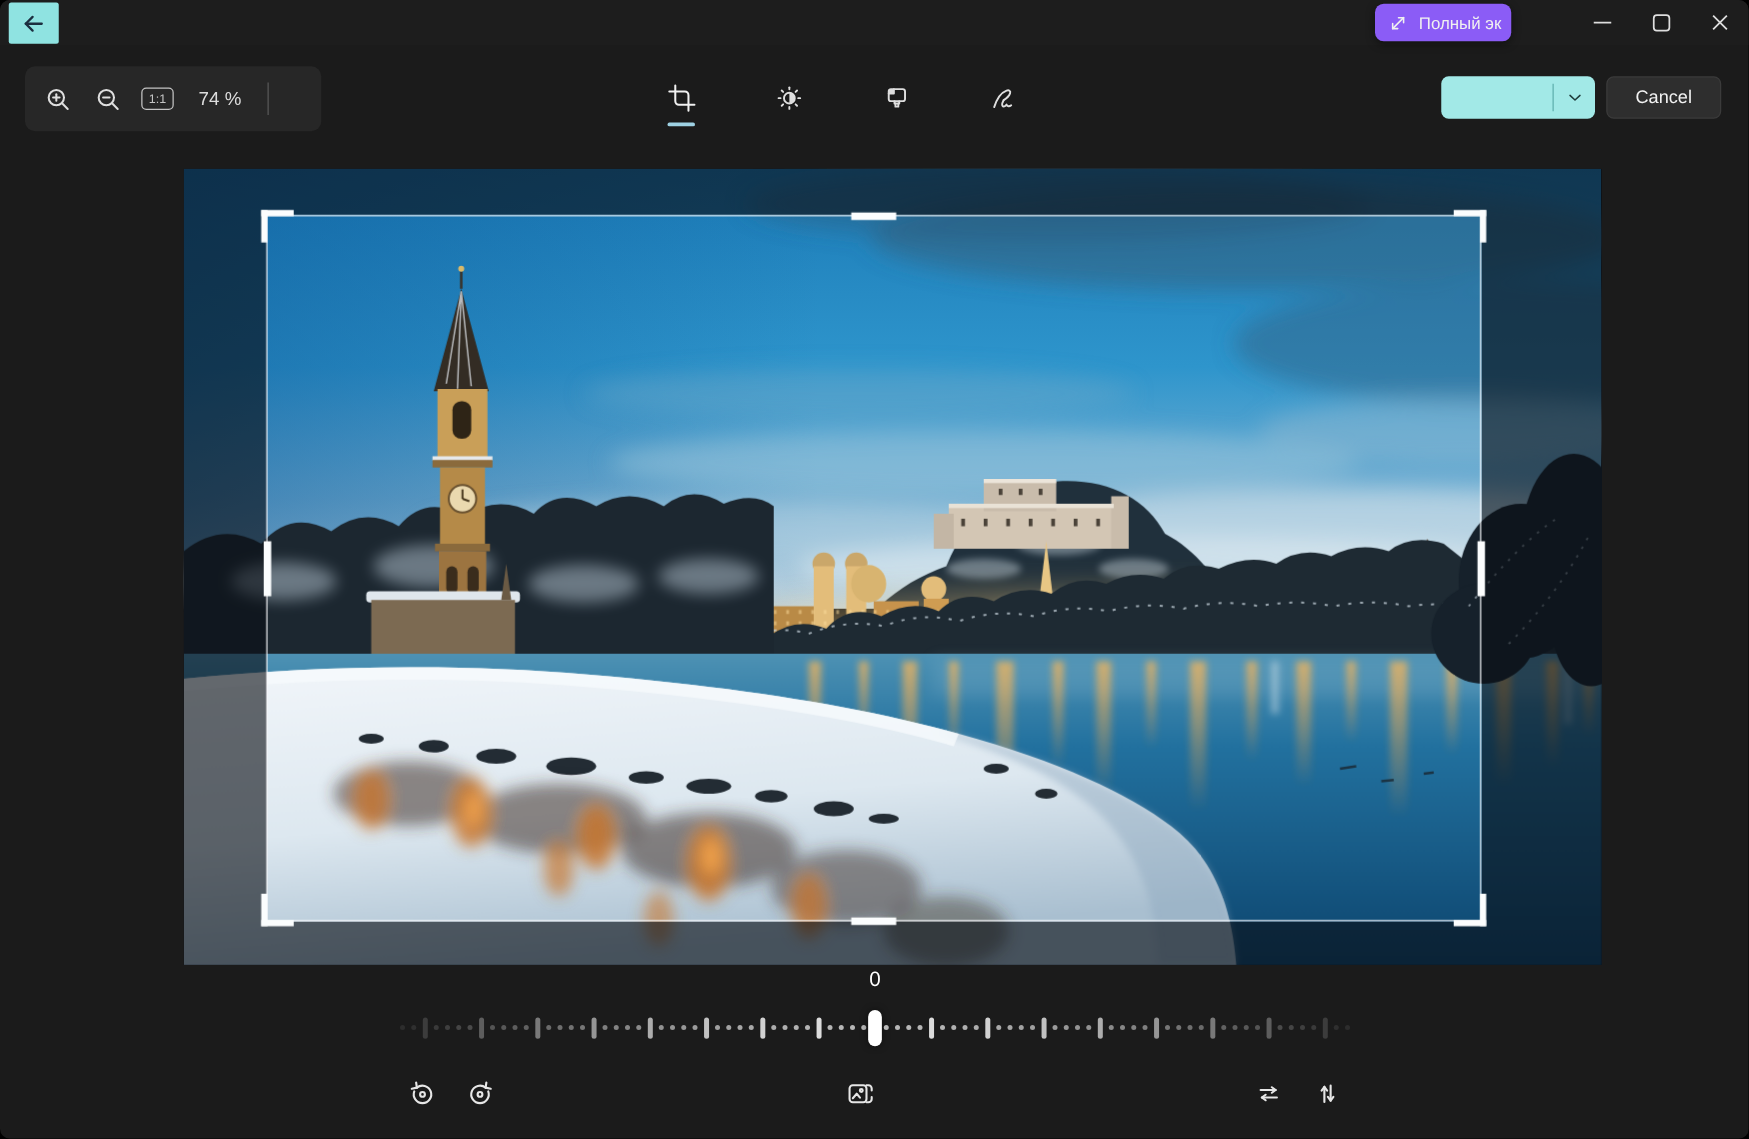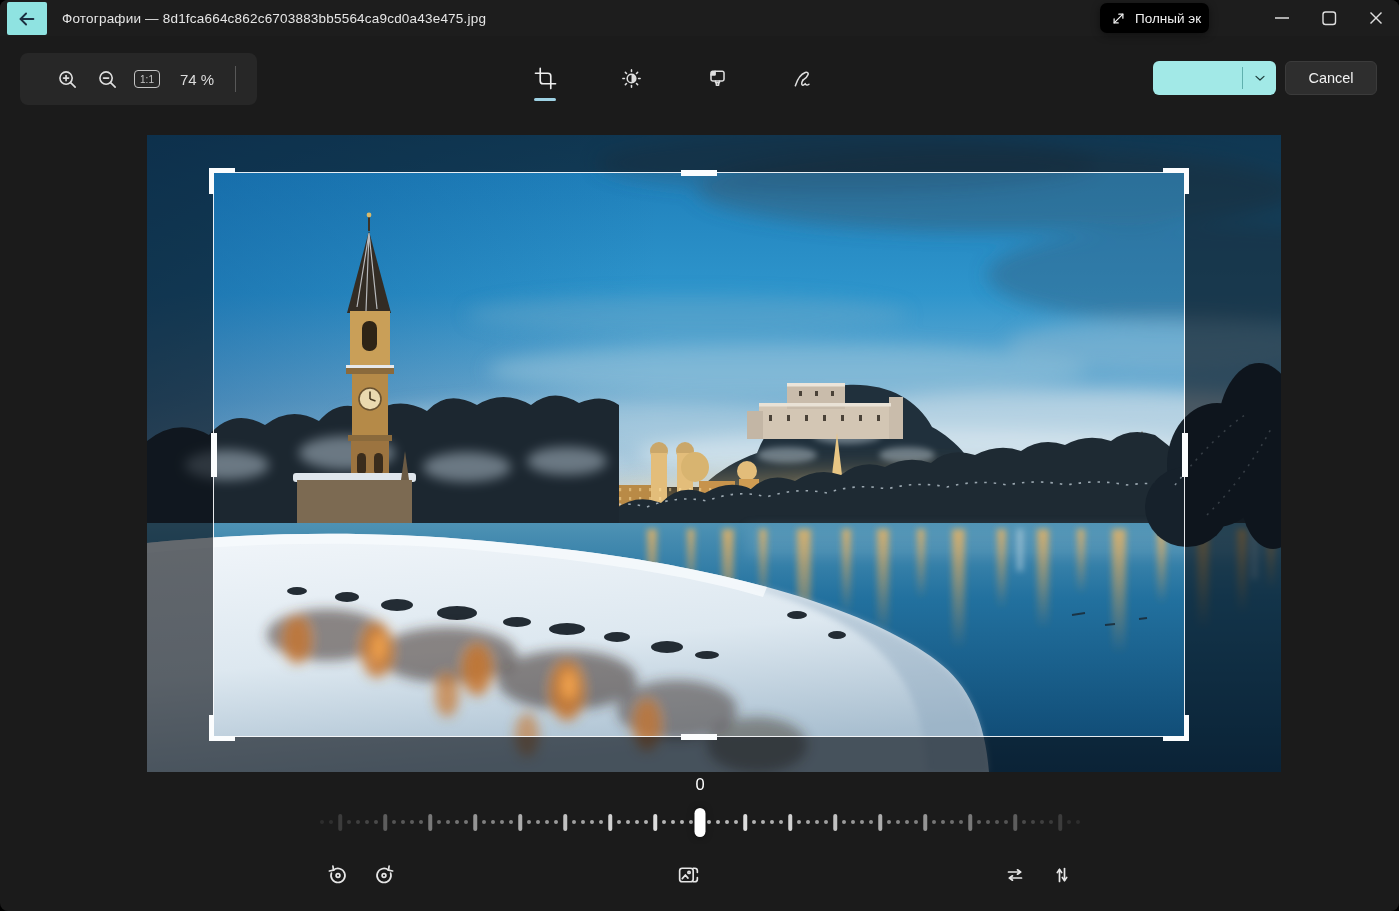--- a/index.html
+++ b/index.html
@@ -5,30 +5,30 @@
   html,body{margin:0;padding:0;background:#000;}
   *{box-sizing:border-box;}
   #app{position:relative;width:1399px;height:911px;background:#1b1b1b;overflow:hidden;
        border-radius:8px;font-family:"Liberation Sans",sans-serif;color:#e8e8e8;}
   
   .titlebar{position:absolute;left:0;top:0;width:1399px;height:36px;background:#1d1d1d;}
   .back-btn{position:absolute;left:7px;top:2px;width:40px;height:33px;background:#8fe3e1;
             border-radius:2px;display:flex;align-items:center;justify-content:center;cursor:pointer;}
   .title{position:absolute;left:62px;top:0;height:36px;display:flex;align-items:center;
          font-size:13.5px;color:#e6e6e6;letter-spacing:.2px;white-space:nowrap;}
-  .fullscreen-btn{position:absolute;left:1100px;top:3px;width:109px;height:30px;background:#000000;
+  .fullscreen-btn{position:absolute;left:1100px;top:3px;width:109px;height:30px;background:#8b5cf6;
          border-radius:7px;box-shadow:0 2px 8px rgba(0,0,0,.45);display:flex;align-items:center;
          gap:9px;padding-left:11px;overflow:hidden;cursor:pointer;}
   .fullscreen-btn span{font-size:13.5px;color:#f0f0f0;white-space:nowrap;}
   .win-btn{position:absolute;top:0;width:47px;height:36px;display:flex;align-items:center;
            justify-content:center;cursor:pointer;}
   .win-min{left:1258px}.win-max{left:1305px}.win-close{left:1352px}
   
   .left-pill{position:absolute;left:20px;top:53px;width:237px;height:52px;background:#272727;
-             border-radius:8px;display:flex;align-items:center;padding-left:6px;justify-content:center;}
+             border-radius:8px;display:flex;align-items:center;padding-left:6px;}
   .tool-sm{width:40px;height:40px;display:flex;align-items:center;justify-content:center;cursor:pointer;border-radius:5px;}
   .ratio-chip{min-width:26px;height:18px;border:1.6px solid #c4c4c4;border-radius:4px;color:#c4c4c4;
               font-size:10px;display:flex;align-items:center;justify-content:center;margin:0 7px;padding:0 3px;cursor:pointer;}
   .zoom-text{width:60px;text-align:center;font-size:15px;color:#dcdcdc;}
   .pill-divider{width:1px;height:26px;background:#585858;margin-left:8px;}
   .center-tools{position:absolute;left:525px;top:58px;display:flex;gap:46px;}
   .tool-btn{position:relative;width:40px;height:40px;display:flex;align-items:center;justify-content:center;cursor:pointer;border-radius:5px;}
   .tool-btn.selected::after{content:"";position:absolute;bottom:-3px;left:50%;transform:translateX(-50%);
         width:22px;height:3px;border-radius:2px;background:#9ed1e3;}
   .save-split{position:absolute;left:1153px;top:61px;width:123px;height:34px;border-radius:6px;
@@ -70,21 +70,20 @@
 
 <div id="app">
 
   <div class="titlebar">
     <div class="back-btn">
       <svg width="22" height="22" viewBox="0 0 24 24" fill="none" stroke="#1c2f40" stroke-width="2" stroke-linecap="round" stroke-linejoin="round">
         <path d="M19 12H5"></path>
           <path d="M11 6l-6 6 6 6"></path>
       </svg>
     </div>
-    <div class="title">Фотографии — 8d1fca664c862c6703883bb5564ca9cd0a43e475.jpg</div>
     <div class="fullscreen-btn">
       <svg width="15" height="15" viewBox="0 0 24 24" fill="none" stroke="#f0f0f0" stroke-width="2" stroke-linecap="round" stroke-linejoin="round">
         <line x1="5" y1="19" x2="19" y2="5"></line>
           <path d="M12.5 5H19v6.5"></path>
           <path d="M11.5 19H5v-6.5"></path>
       </svg>
       <span>Полный эк</span>
     </div>
     <div class="win-btn win-min">
       <svg width="20" height="20" viewBox="0 0 20 20" fill="none" stroke="#dedede" stroke-width="1.4">

